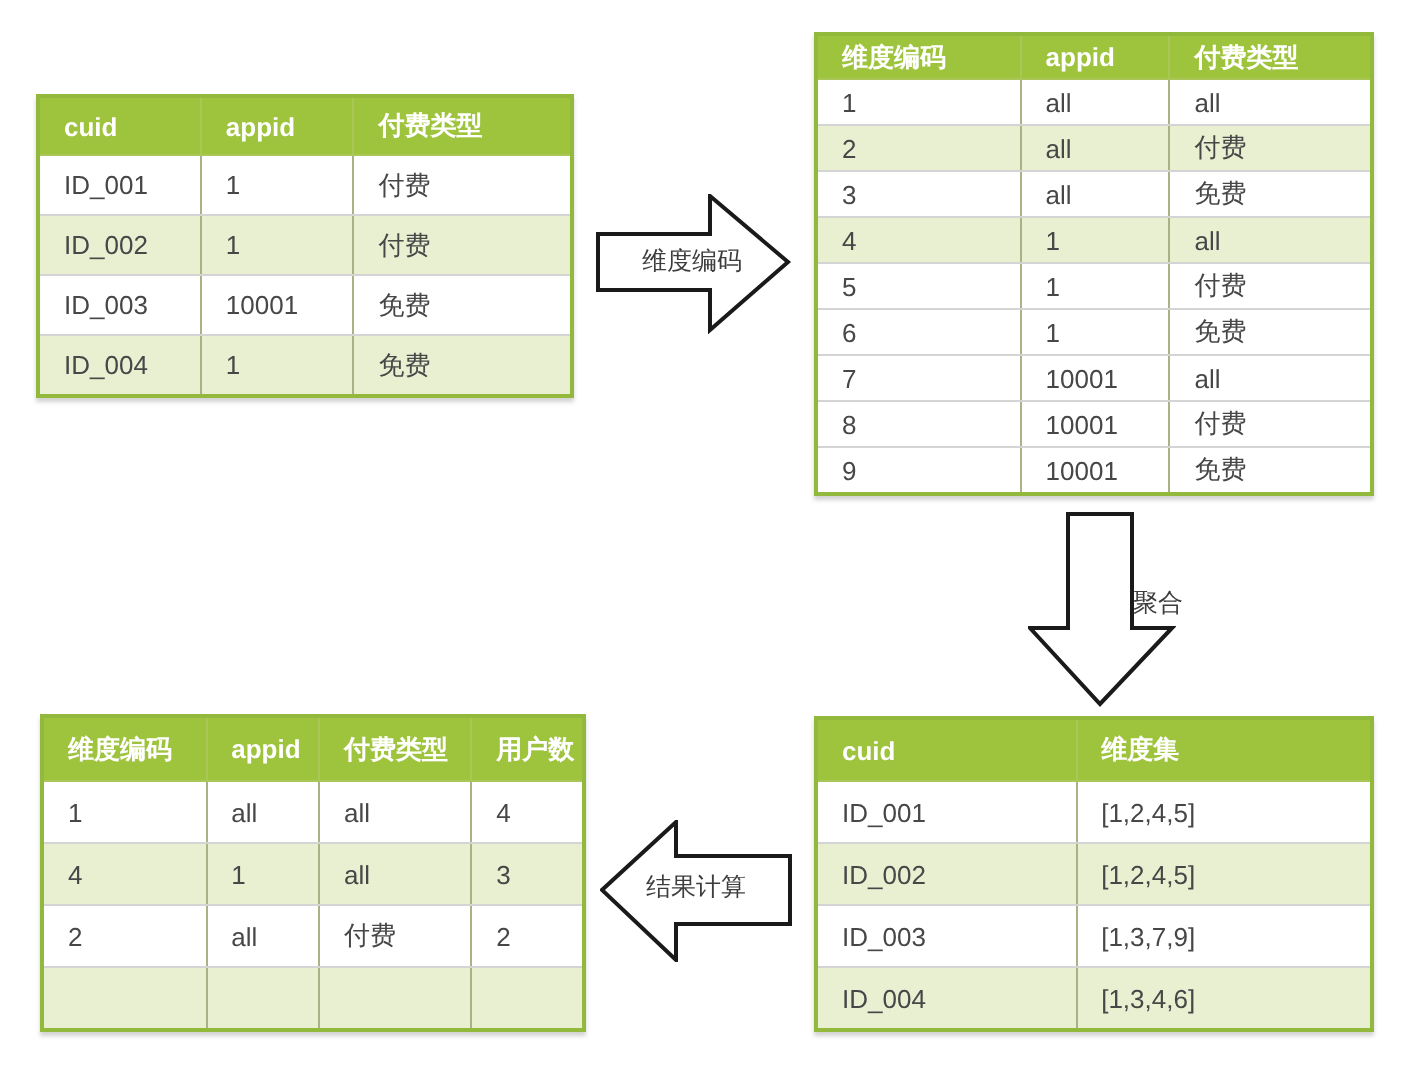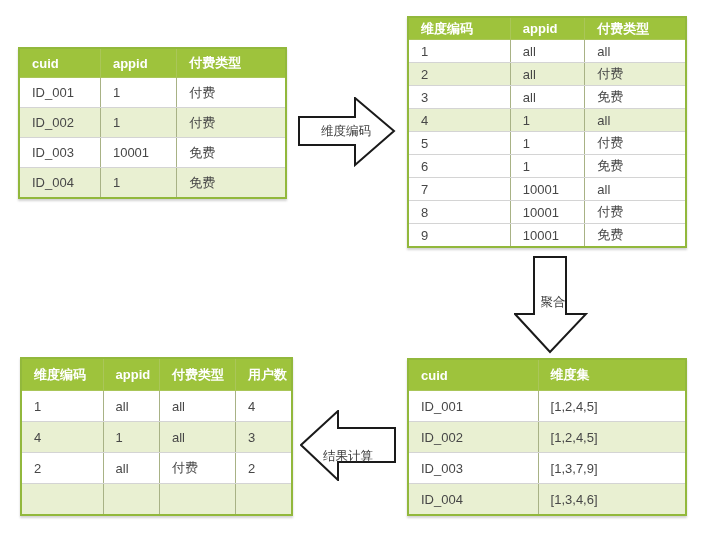--- a/index.html
+++ b/index.html
@@ -189,21 +189,21 @@
           <td>9</td>
           <td>10001</td>
           <td>免费</td>
         </tr>
       </tbody>
   </table>
 
   <svg class="arrow" style="left:514px; top:256px;" width="74" height="98" viewBox="0 0 74 98">
     <polygon points="20,1 52,1 52,58 72,58 36,96 1,58 20,58"></polygon>
   </svg>
-  <div class="arrow-label" style="left:553px; top:302px;">聚合</div>
+  <div class="arrow-label" style="left:579px; top:302px;">聚合</div>
 
   <table class="tbl t-agg">
     <colgroup>
       <col style="width:46.8%">
         <col style="width:53.2%">
     </colgroup>
     <thead>
         <tr>
           <th>cuid</th>
           <th>维度集</th>
@@ -225,21 +225,21 @@
         <tr class="alt">
           <td>ID_004</td>
           <td>[1,3,4,6]</td>
         </tr>
       </tbody>
   </table>
 
   <svg class="arrow" style="left:300px; top:410px;" width="96" height="71" viewBox="0 0 96 71">
     <polygon points="95,18 38,18 38,1 1,35 38,70 38,52 95,52"></polygon>
   </svg>
-  <div class="arrow-label" style="left:348px; top:456px;">结果计算</div>
+  <div class="arrow-label" style="left:348px; top:444px;">结果计算</div>
 
   <table class="tbl t-result">
     <colgroup>
       <col style="width:30.3%">
         <col style="width:20.8%">
         <col style="width:28.1%">
         <col style="width:20.8%">
     </colgroup>
     <thead>
         <tr>

